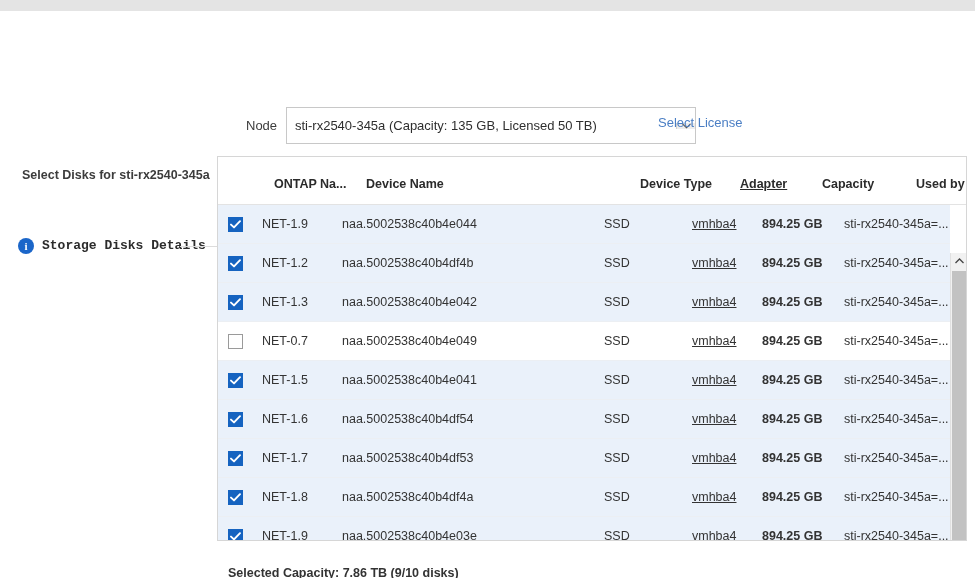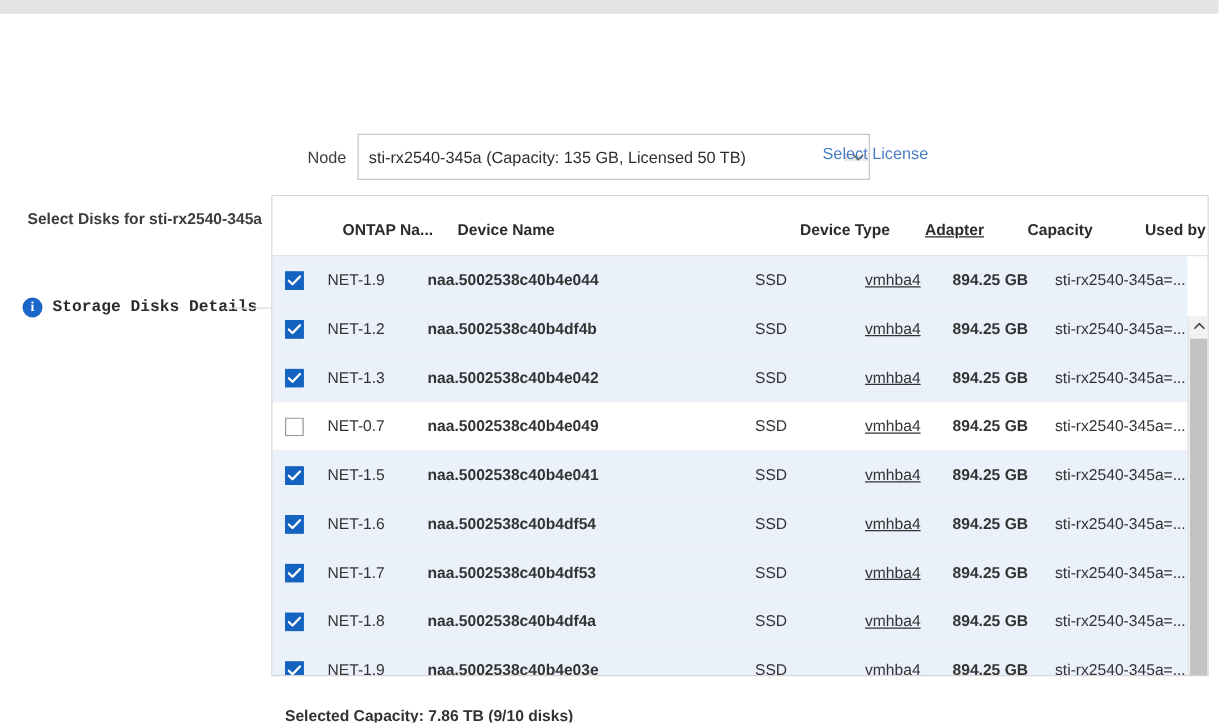--- a/index.html
+++ b/index.html
@@ -111,21 +111,21 @@
     background: #eaf1fa;
   }
   .trow.unchecked { background: #ffffff; }
   .trow .td {
     font-size: 12.5px; color: #333333; white-space: nowrap; overflow: hidden;
   }
 
   
   .c-check { width: 40px; flex: 0 0 40px; display:flex; align-items:center; justify-content:flex-start; padding-left:10px; }
   .c-ontap { width: 84px; flex: 0 0 84px; padding-left: 4px; }
-  .c-device{ width: 262px; flex: 0 0 262px; padding-left: 0px; font-weight: bold; }
+  .c-device{ width: 262px; flex: 0 0 262px; padding-left: 0px; }
   .c-type  { width: 88px; flex: 0 0 88px; padding-left: 0px; }
   .c-adapt { width: 70px; flex: 0 0 70px; padding-left: 0px; text-decoration: underline; }
   .c-cap   { width: 82px; flex: 0 0 82px; padding-left: 0px; font-weight: bold; }
   .c-used  { width: 108px; flex: 0 0 108px; padding-left: 0px; }
 
   
   .thead .c-check { }
   .thead .c-ontap { padding-left: 4px; }
   .thead .c-device{ }
   .thead .c-type  { }

